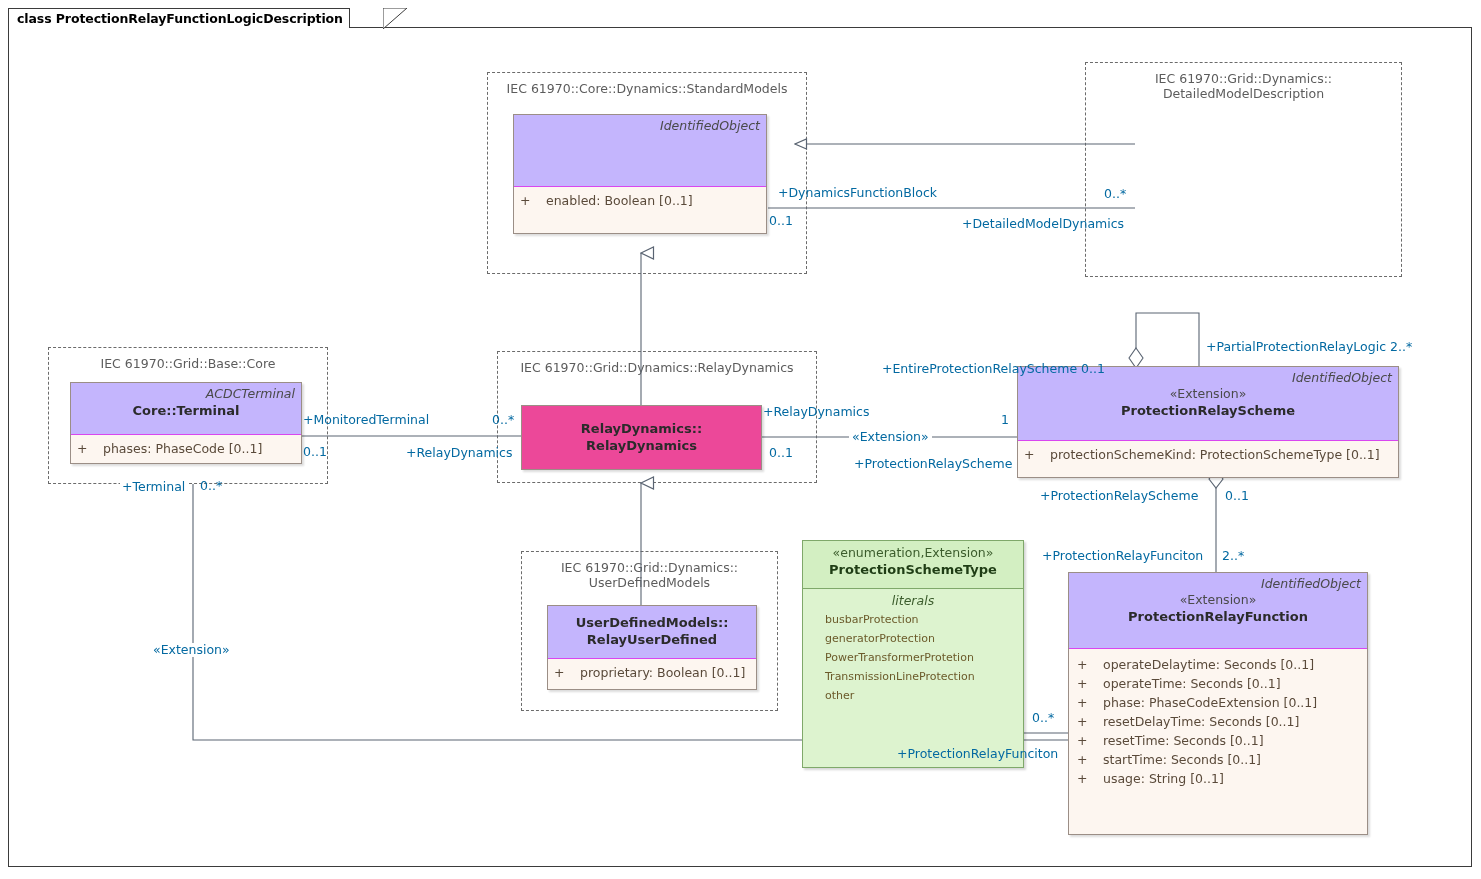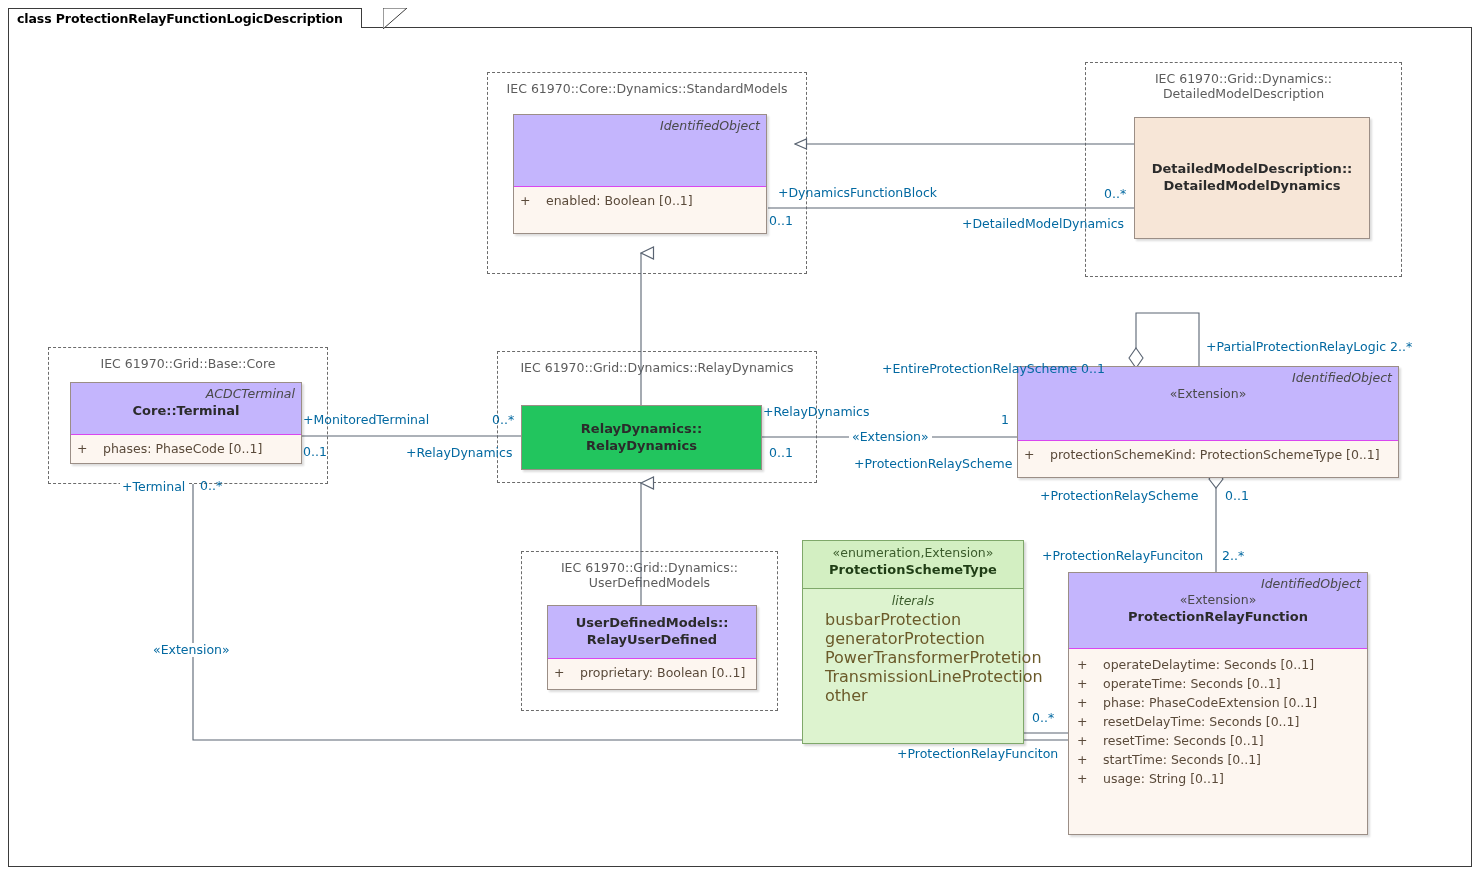--- a/index.html
+++ b/index.html
@@ -22,21 +22,21 @@
     position: absolute;
     left: 8px; top: 27px;
     width: 1464px; height: 840px;
     border: 1px solid #3b3b3b;
     box-sizing: border-box;
   }
   #frame-tab {
     position: absolute;
     left: 8px; top: 8px;
     height: 20px;
-    padding: 0 18px 0 8px;
+    padding: 0 6px 0 8px;
     border: 1px solid #3b3b3b;
     border-bottom: none;
     background: #ffffff;
     box-sizing: border-box;
     display: flex;
     align-items: center;
     z-index: 5;
   }
   #frame-tab .tab-text {
     font-size: 12.5px;
@@ -137,21 +137,21 @@
   .cls.enum .cls-stereo { color: #3b5c2c; }
   .cls.enum .cls-name   { color: #1f3d15; }
   .cls.enum .lit-title {
     font-size: 12.5px;
     font-style: italic;
     color: #3b5c2c;
     text-align: center;
     line-height: 18px;
   }
   .cls.enum .lit {
-    font-size: 16px;
+    font-size: 11px;
     color: #6b5a2a;
     line-height: 19px;
     text-align: left;
     padding-left: 18px;
     white-space: nowrap;
   }
 
   
   .conn-svg {
     position: absolute;
@@ -234,26 +234,20 @@
         <span>enabled: Boolean [0..1]</span>
       </div>
     </div>
   </div>
 
   <div class="pkg" style="left:1085px; top:62px; width:317px; height:215px;">
     <div class="pkg-title" style="top:8px;">IEC 61970::Grid::Dynamics::
 DetailedModelDescription</div>
   </div>
 
-  <div class="cls" style="left:1134px; top:117px; width:236px; height:122px;">
-    <div class="cls-head plain" style="height:100%; display:flex; align-items:center; justify-content:center; background:#f7e6d7;">
-      <div class="cls-name" style="width:100%;">DetailedModelDescription::
-DetailedModelDynamics</div>
-    </div>
-  </div>
 
   <div class="pkg" style="left:48px; top:347px; width:280px; height:137px;">
     <div class="pkg-title" style="top:8px;">IEC 61970::Grid::Base::Core</div>
   </div>
 
   <div class="cls" style="left:70px; top:382px; width:232px; height:82px;">
     <div class="cls-head" style="height:52px;">
       <div class="cls-parent">ACDCTerminal</div>
       <div class="cls-name">Core::Terminal</div>
     </div>
@@ -263,21 +257,21 @@
         <span>phases: PhaseCode [0..1]</span>
       </div>
     </div>
   </div>
 
   <div class="pkg" style="left:497px; top:351px; width:320px; height:132px;">
     <div class="pkg-title" style="top:8px;">IEC 61970::Grid::Dynamics::RelayDynamics</div>
   </div>
 
   <div class="cls" style="left:521px; top:405px; width:241px; height:65px;">
-    <div class="cls-head plain" style="height:100%; display:flex; align-items:center; justify-content:center; background:#22c55e;">
+    <div class="cls-head plain" style="height:100%; display:flex; align-items:center; justify-content:center; background:#ec4899;">
       <div class="cls-name" style="width:100%;">RelayDynamics::
 RelayDynamics</div>
     </div>
   </div>
 
   <div class="pkg" style="left:521px; top:551px; width:257px; height:160px;">
     <div class="pkg-title" style="top:8px;">IEC 61970::Grid::Dynamics::
 UserDefinedModels</div>
   </div>
 
@@ -287,39 +281,40 @@
 RelayUserDefined</div>
     </div>
     <div class="cls-body">
       <div class="attr">
         <span class="vis">+</span>
         <span>proprietary: Boolean [0..1]</span>
       </div>
     </div>
   </div>
 
-  <div class="cls enum" style="left:802px; top:540px; width:222px; height:204px;">
+  <div class="cls enum" style="left:802px; top:540px; width:222px; height:228px;">
     <div class="cls-head" style="height:48px; padding-top:4px;">
       <div class="cls-stereo">«enumeration,Extension»</div>
       <div class="cls-name">ProtectionSchemeType</div>
     </div>
     <div class="cls-body" style="padding:3px 4px 4px 4px;">
       <div class="lit-title">literals</div>
       <div class="lit">busbarProtection</div>
       <div class="lit">generatorProtection</div>
       <div class="lit">PowerTransformerProtetion</div>
       <div class="lit">TransmissionLineProtection</div>
       <div class="lit">other</div>
     </div>
   </div>
 
   <div class="cls" style="left:1017px; top:366px; width:382px; height:112px;">
     <div class="cls-head" style="height:74px;">
       <div class="cls-parent">IdentifiedObject</div>
       <div class="cls-stereo">«Extension»</div>
+      <div class="cls-name">ProtectionRelayScheme</div>
     </div>
     <div class="cls-body">
       <div class="attr">
         <span class="vis">+</span>
         <span>protectionSchemeKind: ProtectionSchemeType [0..1]</span>
       </div>
     </div>
   </div>
 
   <div class="cls" style="left:1068px; top:572px; width:300px; height:263px;">

